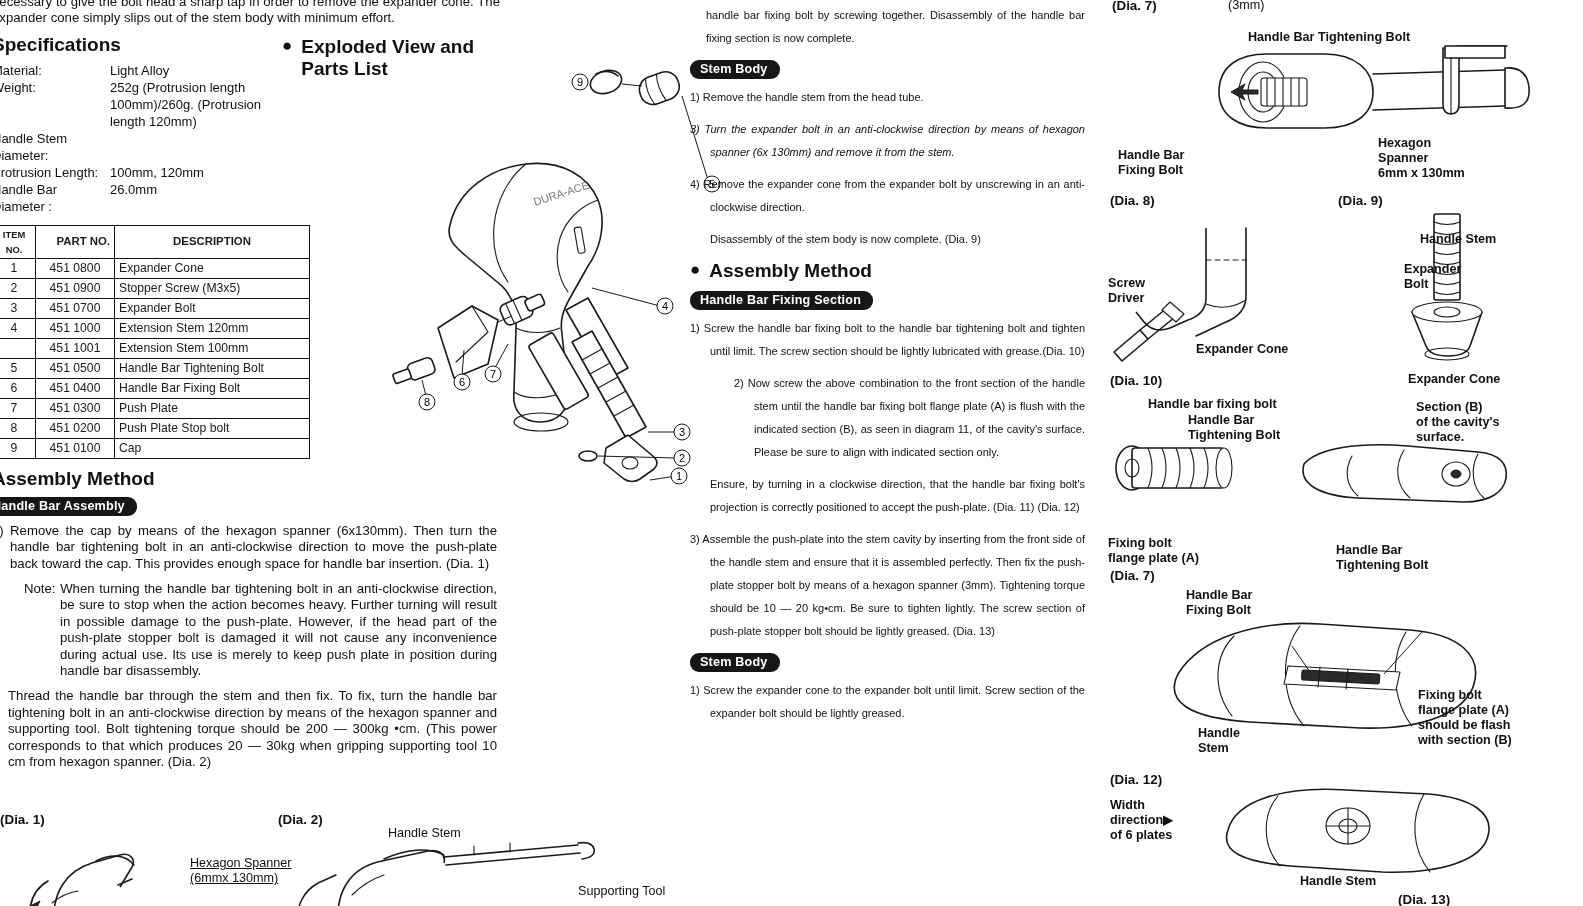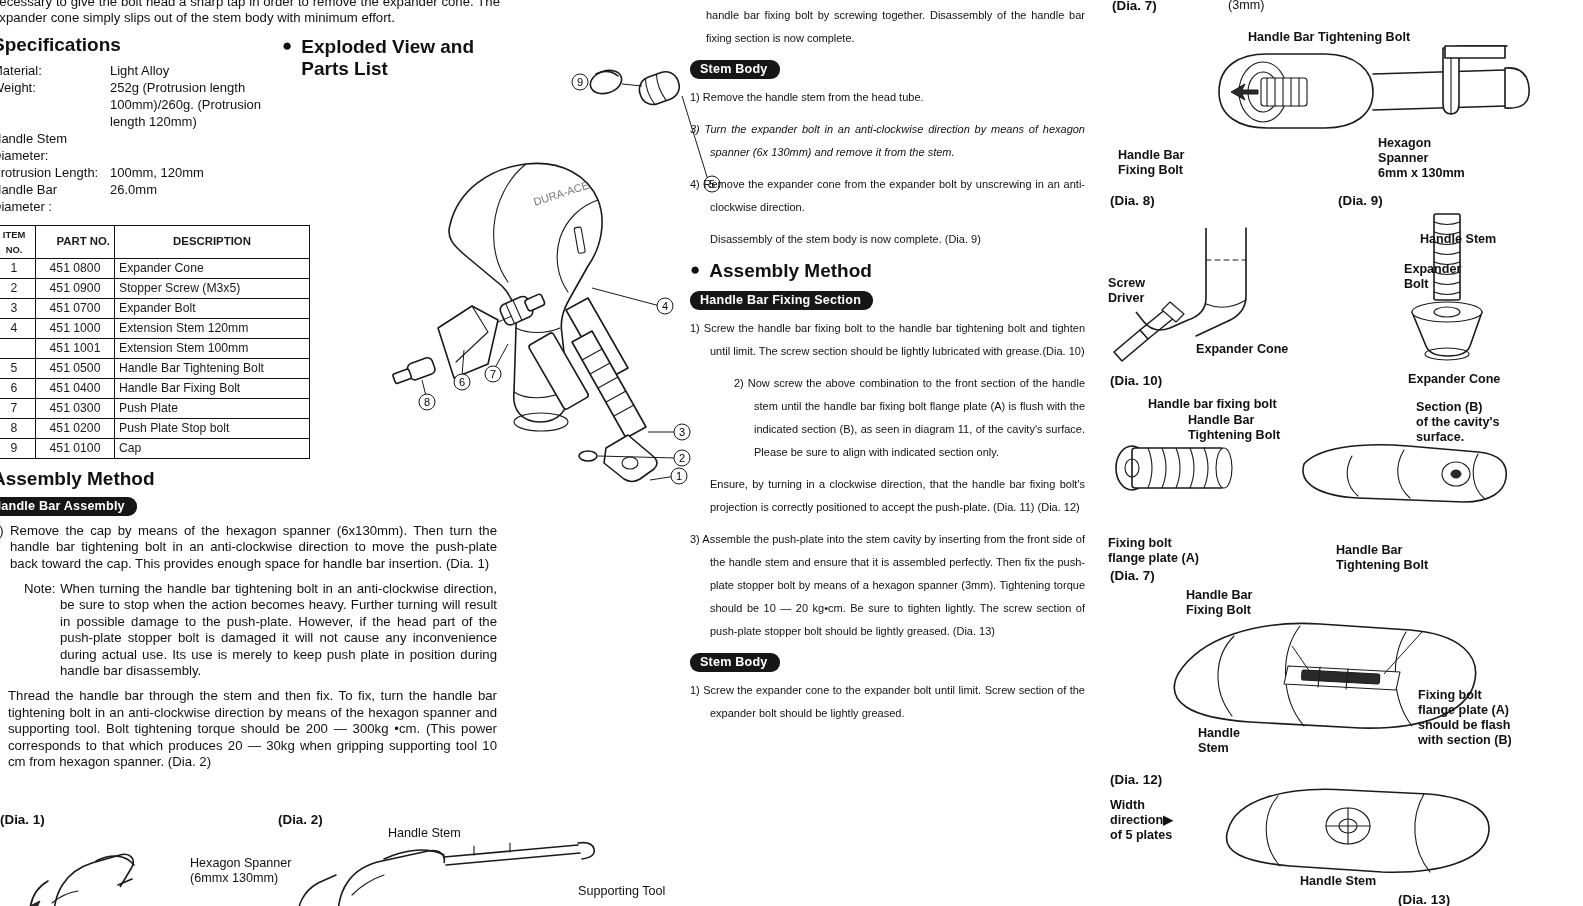--- a/index.html
+++ b/index.html
@@ -297,21 +297,21 @@
     <div class="dia">(Dia. 1)</div>
     <svg width="280" height="92" viewBox="0 0 280 92" style="margin-top:4px;">
       <path class="lnf" d="M54,92 C52,62 66,40 92,32 L120,24 C130,21 136,28 132,36 L120,56"></path>
       <path class="ln" d="M96,30 C112,22 126,24 134,34"></path>
       <path class="ln" d="M30,92 C28,72 34,58 48,50"></path>
       <path class="ln" d="M118,54 l14,-6"></path>
       <path class="dk" d="M24,78 l16,-8 l-3,6 l12,0 l0,5 l-12,0 l3,6 Z"></path>
       <path class="ln2" d="M52,72 q12,-10 26,-12"></path>
     </svg>
   </div>
-  <div class="lbl" style="position:absolute;left:190px;top:856px;width:120px;">
+  <div class="lbl" style="position:absolute;left:190px;top:856px;width:120px;text-decoration:underline;">
     <span>Hexagon Spanner (6mmx 130mm)</span>
   </div>
 
   <div class="fig" style="left:278px;top:812px;">
     <div class="dia">(Dia. 2)</div>
     <svg width="340" height="92" viewBox="0 0 340 92" style="margin-top:4px;">
       <path class="lnf" d="M60,92 C58,58 74,36 104,30 L150,20 C162,18 168,24 166,32"></path>
       <path class="ln" d="M106,28 C128,18 150,16 166,24"></path>
       <path class="ln" d="M166,26 L300,14"></path>
       <path class="ln" d="M168,34 L302,22"></path>
@@ -507,21 +507,21 @@
   </div>
   <div class="lbl b" style="position:absolute;left:1198px;top:726px;width:70px;">
     <span>Handle</span><br>
     <span>Stem</span>
   </div>
 
   <div class="dia" style="position:absolute;left:1110px;top:772px;">(Dia. 12)</div>
   <div class="lbl b" style="position:absolute;left:1110px;top:798px;width:110px;">
     <span>Width</span><br>
     <span>direction</span><span>▶</span><br>
-    <span>of 5 plates</span>
+    <span>of 6 plates</span>
   </div>
 
   <div class="fig" style="left:1218px;top:784px;">
     <svg width="320" height="96" viewBox="0 0 320 96">
       <path class="lnf" d="M10,46 C18,16 66,2 128,6 L210,10 C256,14 276,30 270,52 C264,76 224,90 164,88 L72,82 C26,78 2,68 10,46 Z"></path>
       <ellipse class="lnf2" cx="130" cy="42" rx="22" ry="18"></ellipse>
       <ellipse class="ln2" cx="130" cy="42" rx="9" ry="7"></ellipse>
       <path class="ln2" d="M130,24 l0,36 M108,42 l44,0"></path>
       <path class="ln2" d="M60,12 C44,30 44,62 62,82"></path>
       <path class="ln2" d="M206,10 C192,34 194,66 212,88"></path>

